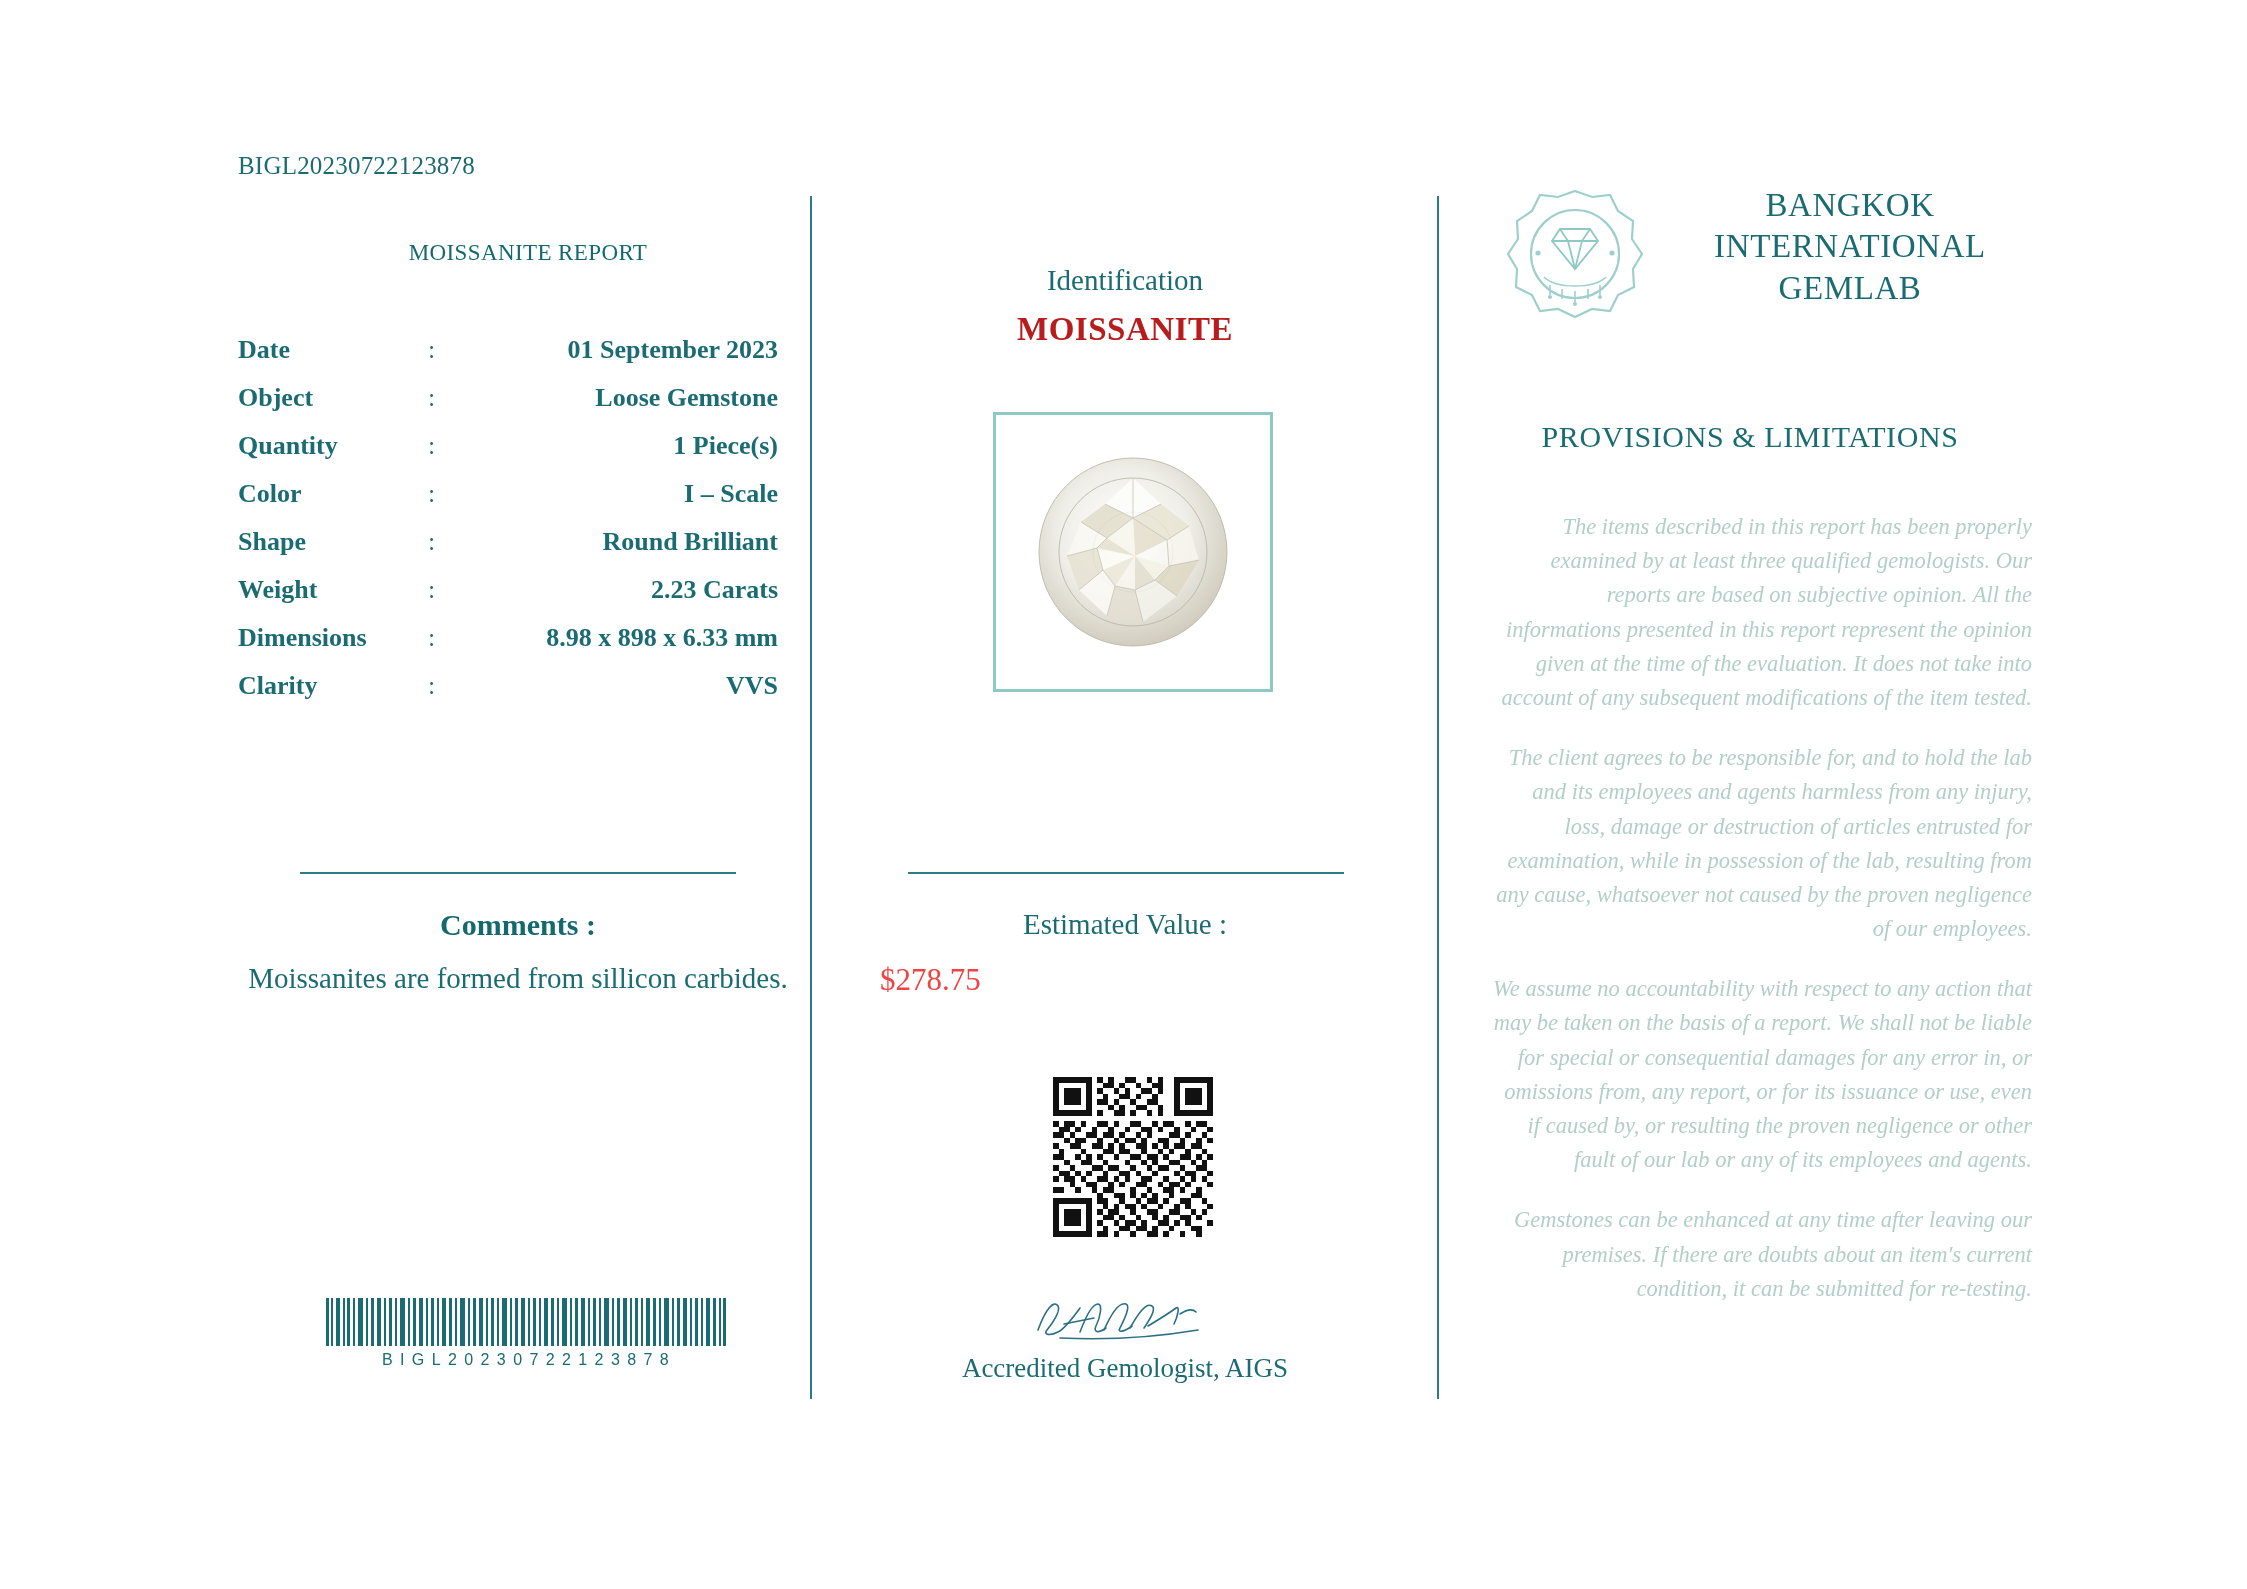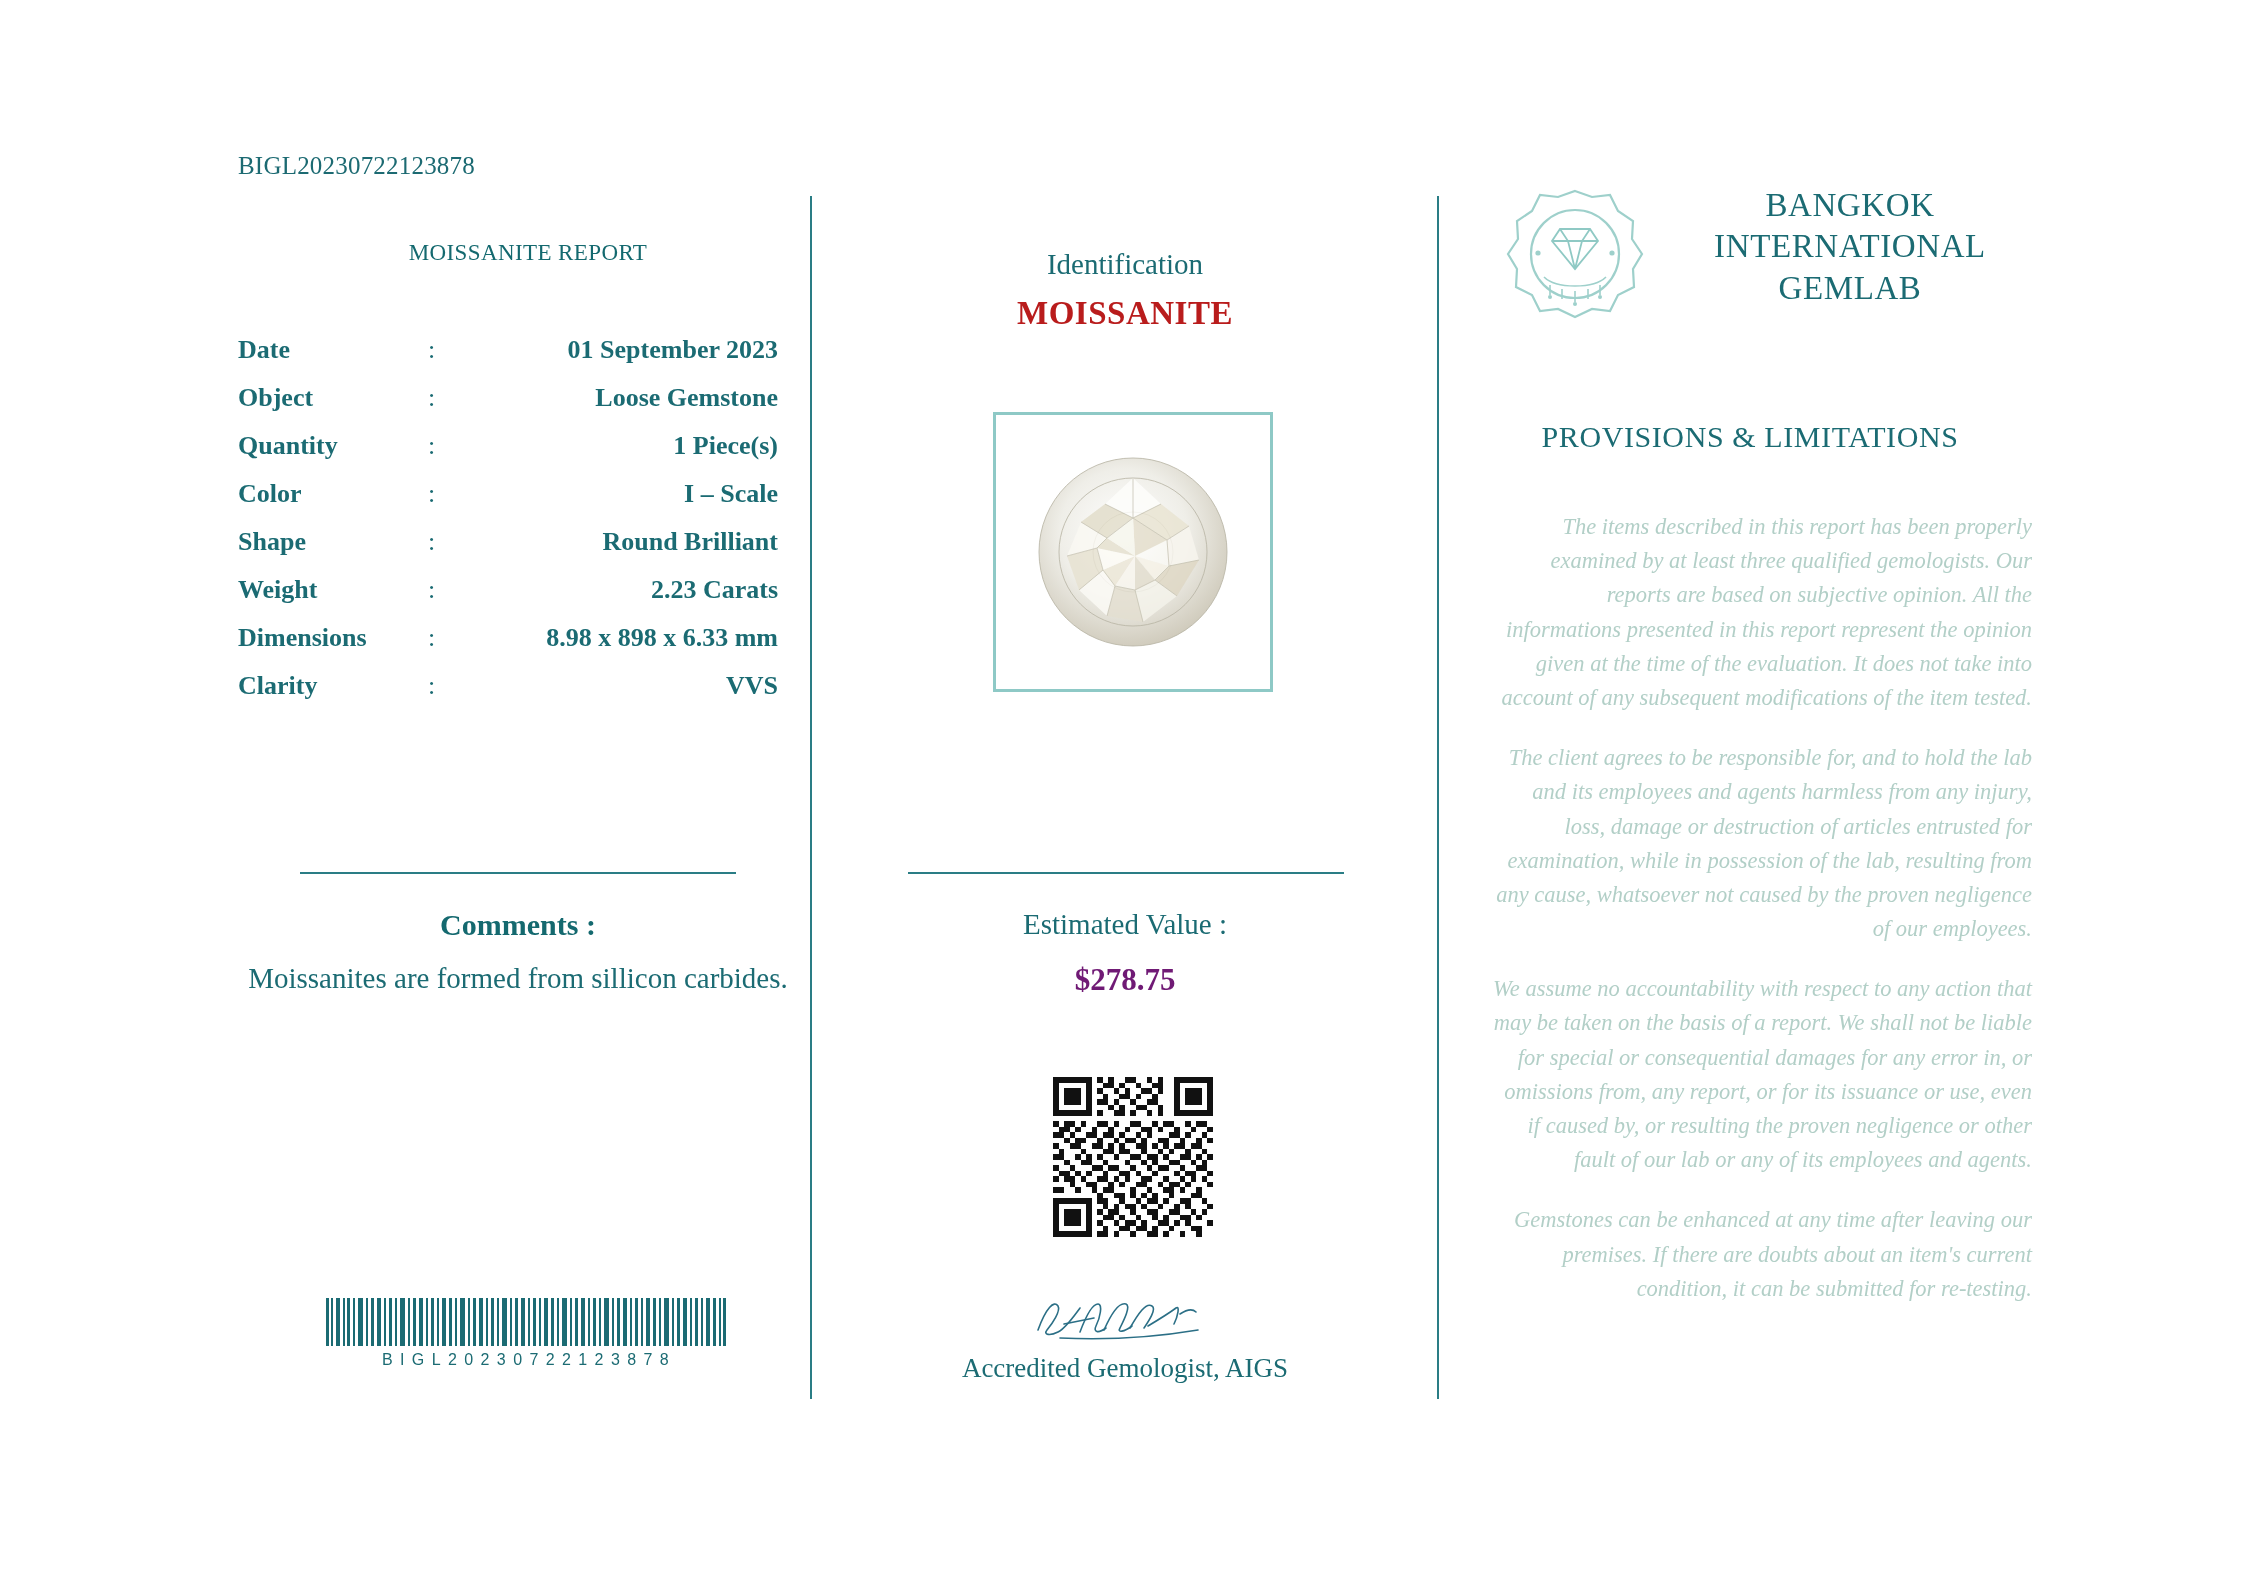--- a/index.html
+++ b/index.html
@@ -127,20 +127,21 @@
   .col-mid {
     position: absolute;
     left: 880px;
     top: 248px;
     width: 490px;
     text-align: center;
   }
   .ident-label {
     font-size: 29px;
     color: #1b6b73;
+    margin-top: 16px;
   }
   .ident-value {
     margin-top: 14px;
     font-size: 33px;
     font-weight: bold;
     color: #b91c1c;
     letter-spacing: 0.5px;
   }
   .gem-frame {
     position: absolute;
@@ -178,24 +179,24 @@
     width: 490px;
     text-align: center;
     font-size: 29px;
     color: #1b6b73;
   }
   .est-value {
     position: absolute;
     left: 880px;
     top: 962px;
     width: 490px;
-    text-align: center;
+    text-align: left;
     font-size: 31px;
-    font-weight: bold;
-    color: #701a75;
+    font-weight: normal;
+    color: #ef4444;
   }
   .qr {
     position: absolute;
     left: 1053px;
     top: 1077px;
     width: 160px;
     height: 160px;
   }
   .signature {
     position: absolute;

